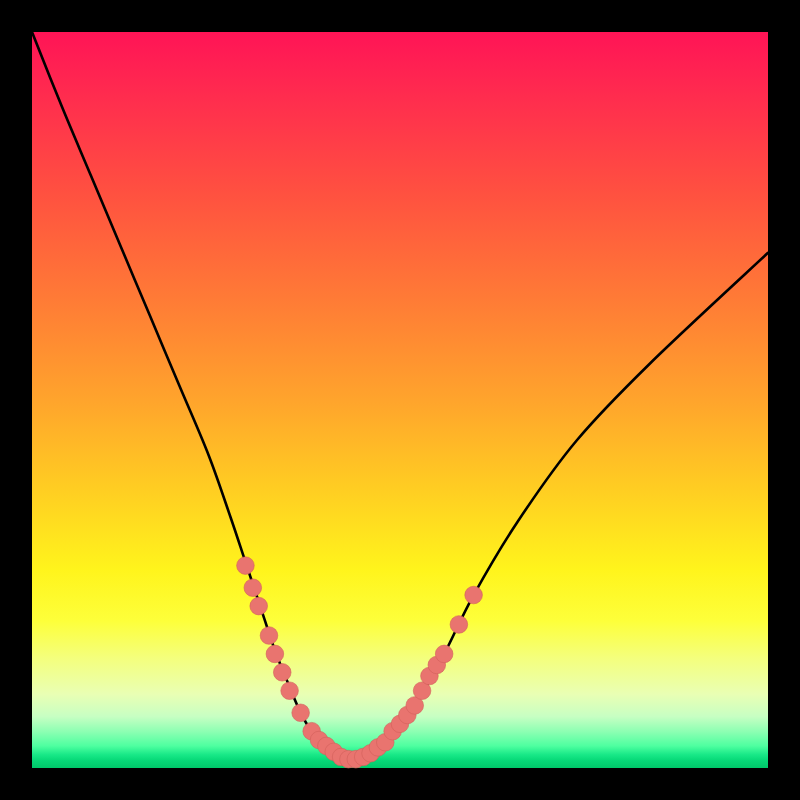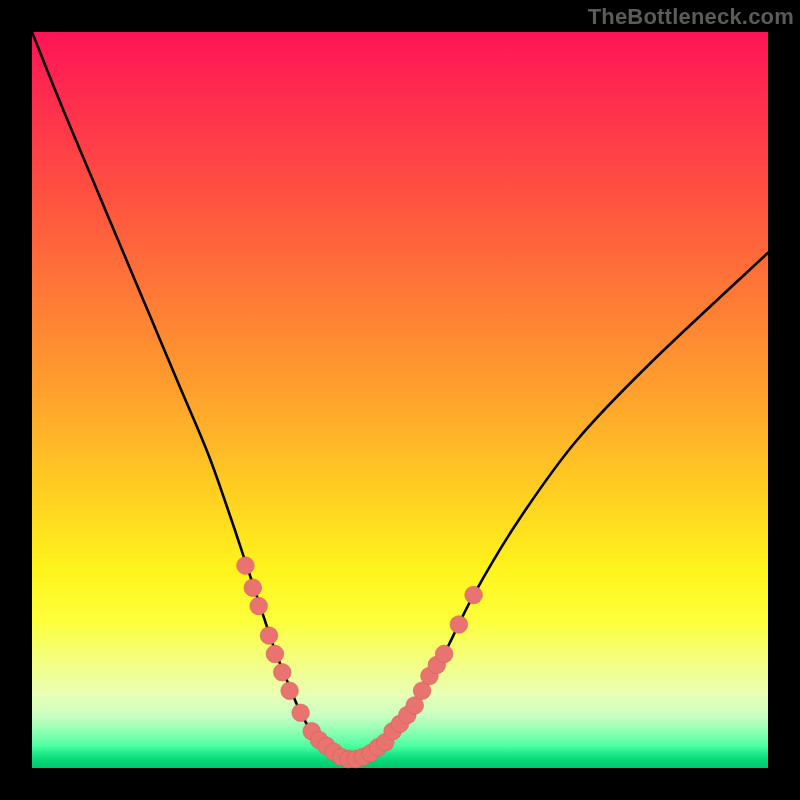--- a/index.html
+++ b/index.html
@@ -98,14 +98,13 @@
           <circle cx="382.72" cy="673.44" r="8.8" fill="#e9746f" stroke="#d2605b" stroke-width="0.6"></circle>
           <circle cx="390.08" cy="658.72" r="8.8" fill="#e9746f" stroke="#d2605b" stroke-width="0.6"></circle>
           <circle cx="397.44" cy="644.00" r="8.8" fill="#e9746f" stroke="#d2605b" stroke-width="0.6"></circle>
           <circle cx="404.80" cy="632.96" r="8.8" fill="#e9746f" stroke="#d2605b" stroke-width="0.6"></circle>
           <circle cx="412.16" cy="621.92" r="8.8" fill="#e9746f" stroke="#d2605b" stroke-width="0.6"></circle>
           <circle cx="426.88" cy="592.48" r="8.8" fill="#e9746f" stroke="#d2605b" stroke-width="0.6"></circle>
           <circle cx="441.60" cy="563.04" r="8.8" fill="#e9746f" stroke="#d2605b" stroke-width="0.6"></circle>
         </g>
     </svg>
   </div>
-  <div class="watermark">TheBottleneck.com</div>
 </div>
 
 </body></html>

